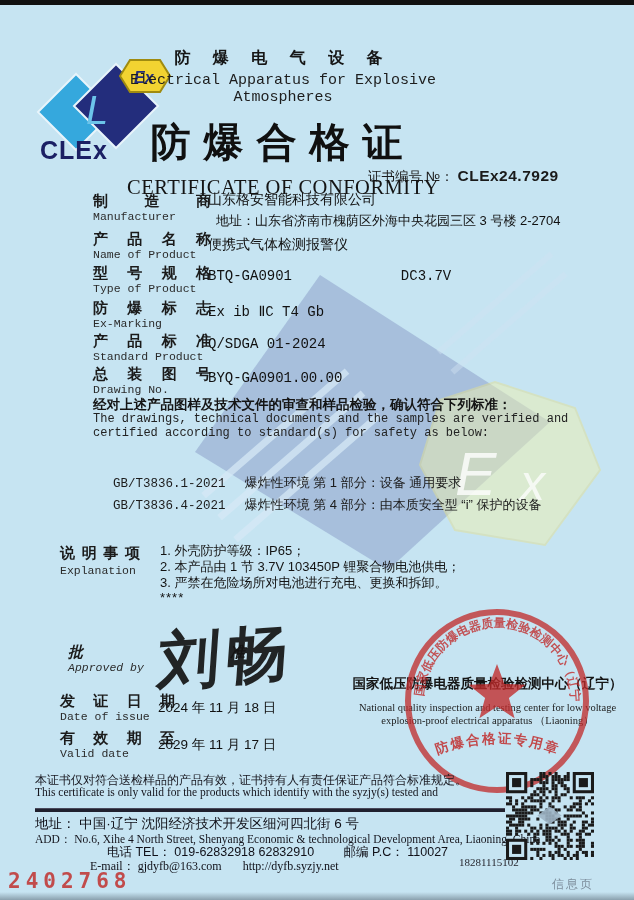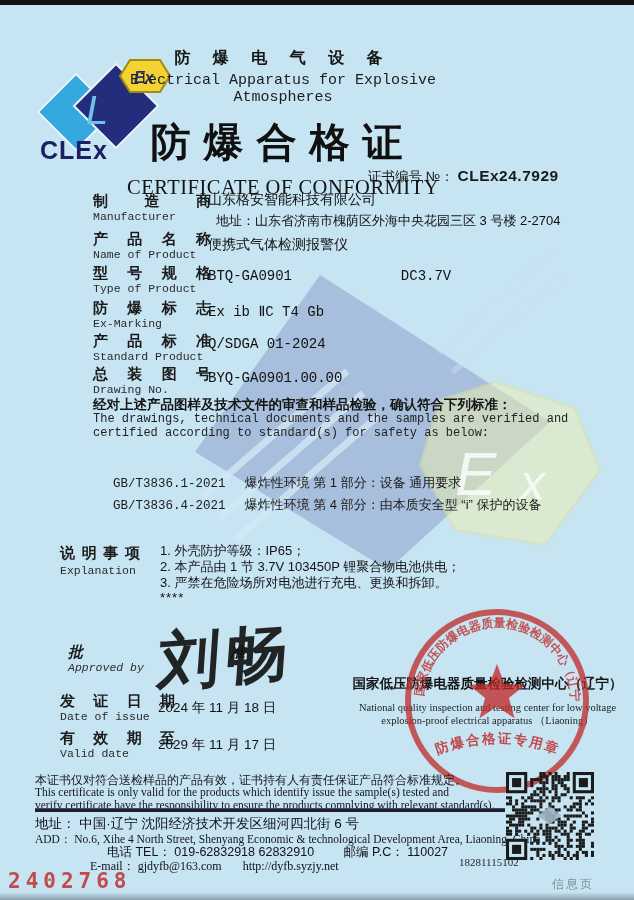--- a/index.html
+++ b/index.html
@@ -221,22 +221,21 @@
   <div class="abs date-value" style="top:699px">2024 年 11 月 18 日</div>
 
   <div class="abs date-label" style="top:729px">
     <span class="cn-label">有 效 期 至</span>
     <span class="en-label">Valid date</span>
   </div>
   <div class="abs date-value" style="top:736px">2029 年 11 月 17 日</div>
 
   <div class="abs disc-cn">本证书仅对符合送检样品的产品有效，证书持有人有责任保证产品符合标准规定。</div>
   <div class="abs disc-en">
-    <div>This certificate is only valid for the products which identify issue the sample(s) tested and</div>
-    <div>verify certificate have the responsibility to ensure the products complying with relevant standard(s).</div>
+    <div>This certificate is only valid for the products which identify with the syzjy(s) tested and</div>
   </div>
   <div class="abs rule"></div>
 
   <div class="abs addr-cn">地址： 中国·辽宁 沈阳经济技术开发区细河四北街 6 号</div>
   <div class="abs addr-en">ADD： No.6, Xihe 4 North Street, Shenyang Economic &amp; technological Development Area, Liaoning, China</div>
   <div class="abs tel-line">
     <span>电话 TEL： 019-62832918 62832910</span><span class="gap"></span>
     <span>邮编 P.C： 110027</span>
   </div>
   <div class="abs mail-line">

